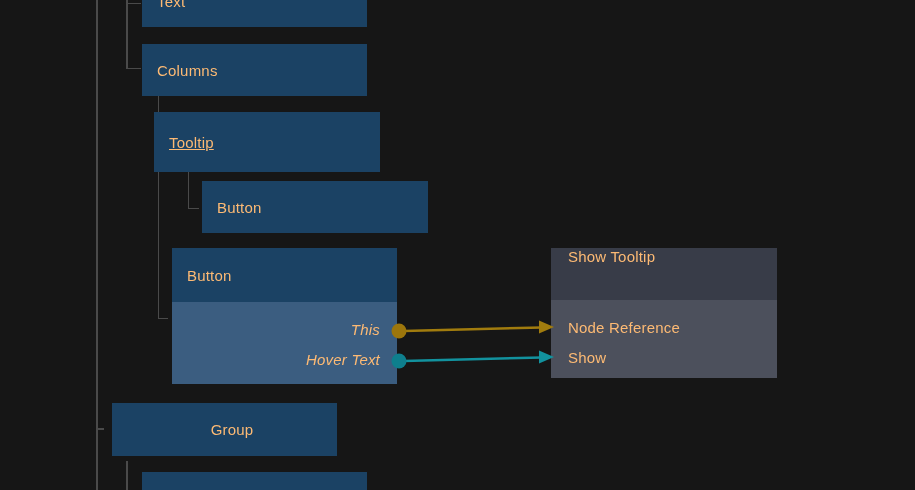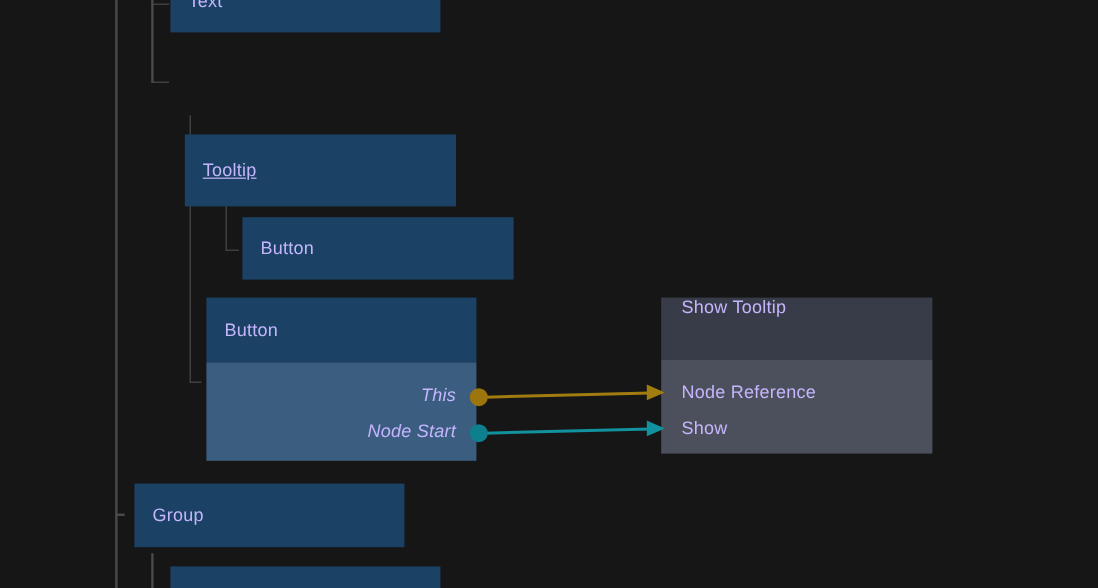--- a/index.html
+++ b/index.html
@@ -3,21 +3,21 @@
 <meta charset="utf-8">
 <style>
   html,body{margin:0;padding:0;background:#161616;}
   .canvas{
     position:relative;
     width:915px;height:490px;
     overflow:hidden;
     background:#161616;
     font-family:"Liberation Sans", sans-serif;
     font-size:15px;
-    color:#c4b5fd;
+    color:#fdba74;
     letter-spacing:.2px;
   }
   .tline{position:absolute;background:#4a4a4a;}
   .node{
     position:absolute;
     background:#1b4264;
     display:flex;align-items:center;
     box-sizing:border-box;
   }
   .node .node-label{padding-left:15px;}
@@ -68,44 +68,47 @@
   <div class="tline" style="left:157.5px;top:138px;width:10px;height:1.5px;"></div>
   <div class="tline" style="left:157.5px;top:317.5px;width:10px;height:1.5px;"></div>
   <div class="tline" style="left:187.5px;top:166px;width:1.5px;height:43px;"></div>
   <div class="tline" style="left:187.5px;top:207.5px;width:11px;height:1.5px;"></div>
   <div class="tline" style="left:126px;top:461px;width:1.5px;height:29px;"></div>
 
   <div class="node" style="left:142px;top:-25px;width:225px;height:52px;">
     <span class="node-label">Text</span>
   </div>
 
+  <div class="node" style="left:142px;top:44px;width:225px;height:52px;">
+    <span class="node-label">Columns</span>
+  </div>
 
   <div class="node" style="left:154px;top:112px;width:226px;height:60px;text-decoration:underline;">
     <span class="node-label">Tooltip</span>
   </div>
 
   <div class="node" style="left:202px;top:181px;width:226px;height:52px;">
     <span class="node-label">Button</span>
   </div>
 
   <div class="node-stack" style="left:172px;top:248px;width:225px;">
     <div class="node-header" style="width:225px;height:54px;">
       <span class="node-label">Button</span>
     </div>
     <div class="node-body-selected" style="width:225px;height:82px;">
       <div class="port-row">
         <span>This</span>
       </div>
       <div class="port-row">
-        <span>Node Start</span>
+        <span>Hover Text</span>
       </div>
     </div>
   </div>
 
-  <div class="node" style="left:112px;top:403px;width:225px;height:53px;">
+  <div class="node" style="left:112px;top:403px;width:225px;height:53px;justify-content:center;">
     <span class="node-label">Group</span>
   </div>
 
   <div class="node" style="left:142px;top:472px;width:225px;height:52px;"></div>
 
   <div class="node-stack" style="left:551px;top:248px;width:226px;">
     <div class="action-header" style="width:226px;height:52px;">
       <span class="node-label">Show Tooltip</span>
     </div>
     <div class="action-body" style="width:226px;height:78px;">

